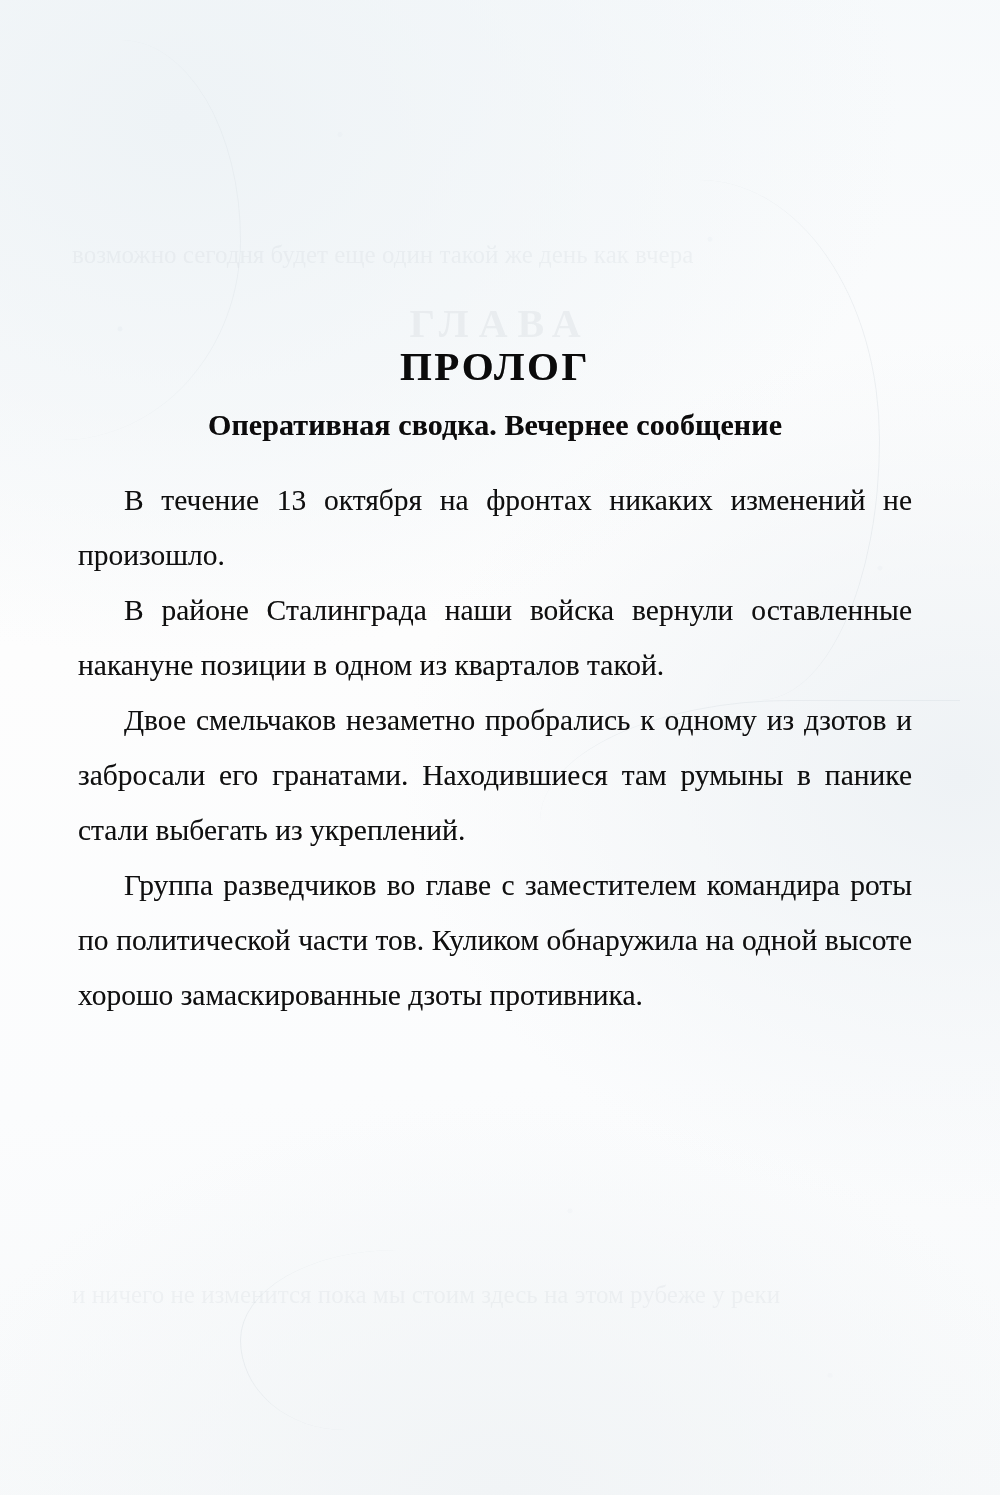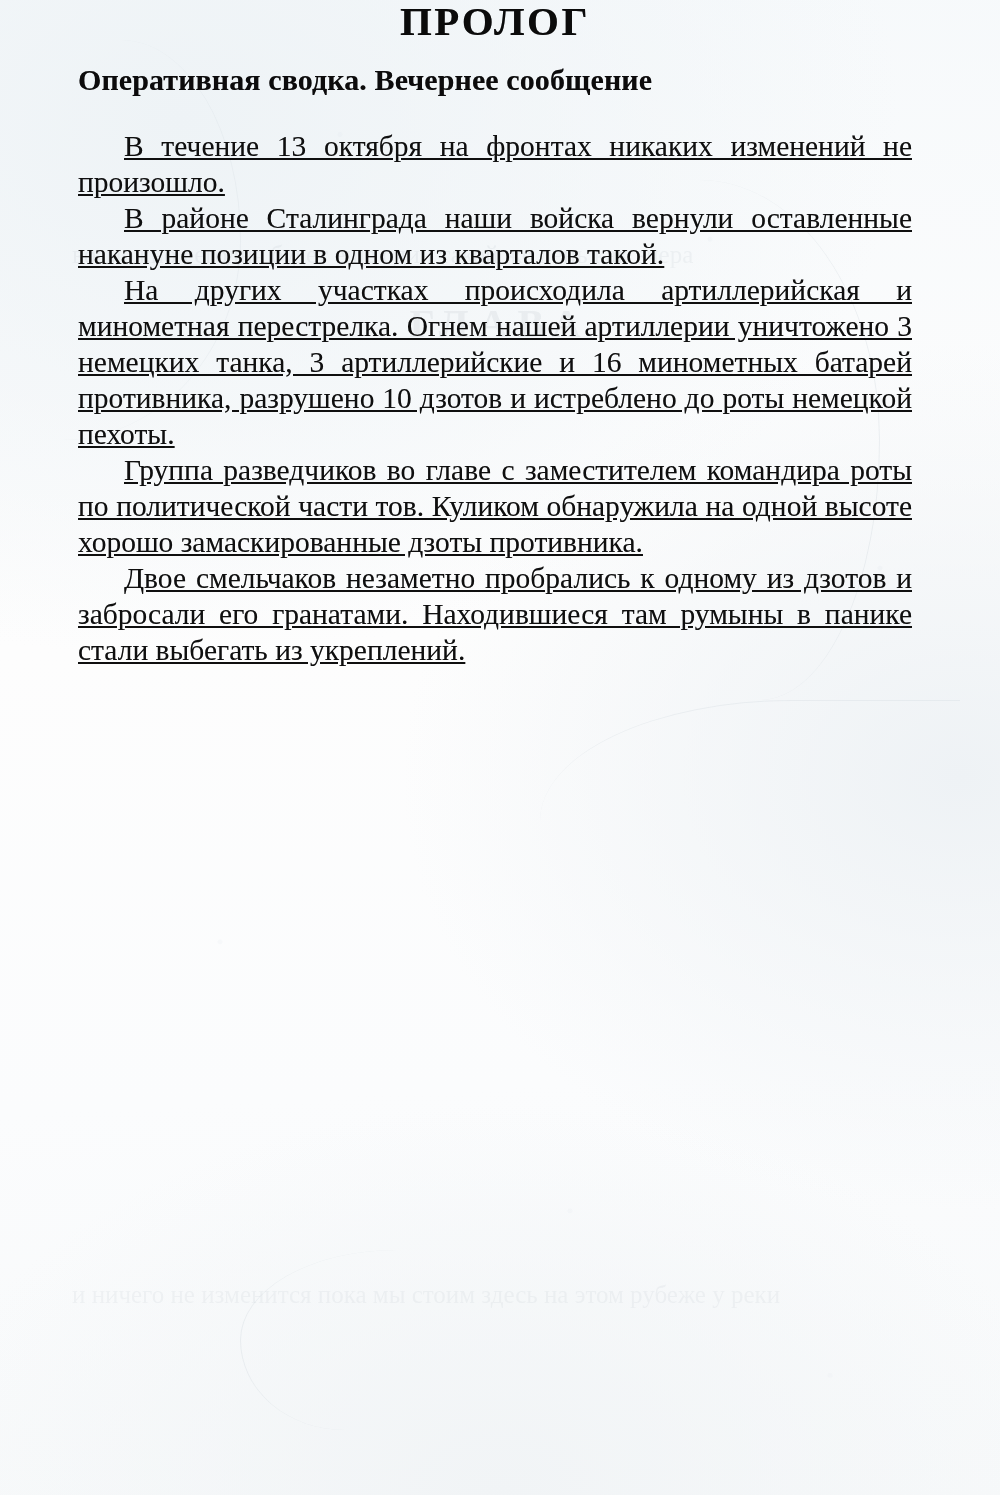--- a/index.html
+++ b/index.html
@@ -113,55 +113,56 @@
   
   .typeblock {
     position: absolute;
     top: 0;
     left: 78px;
     width: 834px;
   }
 
   .title {
     margin: 0;
+    padding-top: 345px;
     text-align: center;
     font-size: 41px;
     font-weight: bold;
     letter-spacing: 2.5px;
     color: #100f10;
     line-height: 1.05;
     text-shadow: 0 0 .6px rgba(20,20,22,.45);
   }
 
   .subtitle {
     margin: 0;
     padding-top: 20px;
+    text-align: center;
     font-size: 30px;
     font-weight: bold;
     letter-spacing: .1px;
     color: #120f11;
     line-height: 1.15;
     text-shadow: 0 0 .55px rgba(20,20,22,.4);
   }
 
   .body {
     padding-top: 30px;
   }
 
   .body p {
     margin: 0;
     font-size: 29.5px;
-    line-height: 36px;
+    line-height: 55px;
     text-align: justify;
     text-justify: inter-word;
     color: #141315;
     text-indent: 46px;
     hyphens: manual;
     text-shadow: 0 0 .5px rgba(22,22,24,.34);
-    text-decoration: underline;
   }
 
   
   .body p:last-child { text-align: justify; }
 
   
   .typeblock { filter: contrast(1.04) saturate(.2); }
 </style>
 </head>
 <body>
@@ -183,19 +184,18 @@
 
   <div class="typeblock">
 
     <h1 class="title">ПРОЛОГ</h1>
 
     <h2 class="subtitle">Оперативная сводка. Вечернее сообщение</h2>
 
     <div class="body">
       <p>В течение 13 октября на фронтах никаких изменений не произошло.</p>
       <p>В районе Сталинграда наши войска вернули оставленные накануне позиции в одном из кварталов такой.</p>
-      <p>На других участках происходила артиллерийская и минометная перестрелка. Огнем нашей артиллерии уничтожено 3 немецких танка, 3 артиллерийские и 16 минометных батарей противника, разрушено 10 дзотов и истреблено до роты немецкой пехоты.</p>
+      <p>Двое смельчаков незаметно пробрались к одному из дзотов и забросали его гранатами. Находившиеся там румыны в панике стали выбегать из укреплений.</p>
       <p>Группа разведчиков во главе с заместителем командира роты по политической части тов. Куликом обнаружила на одной высоте хорошо замаскированные дзоты противника.</p>
-      <p>Двое смельчаков незаметно пробрались к одному из дзотов и забросали его гранатами. Находившиеся там румыны в панике стали выбегать из укреплений.</p>
     </div>
 
   </div>
 </div>
 
 </body></html>

